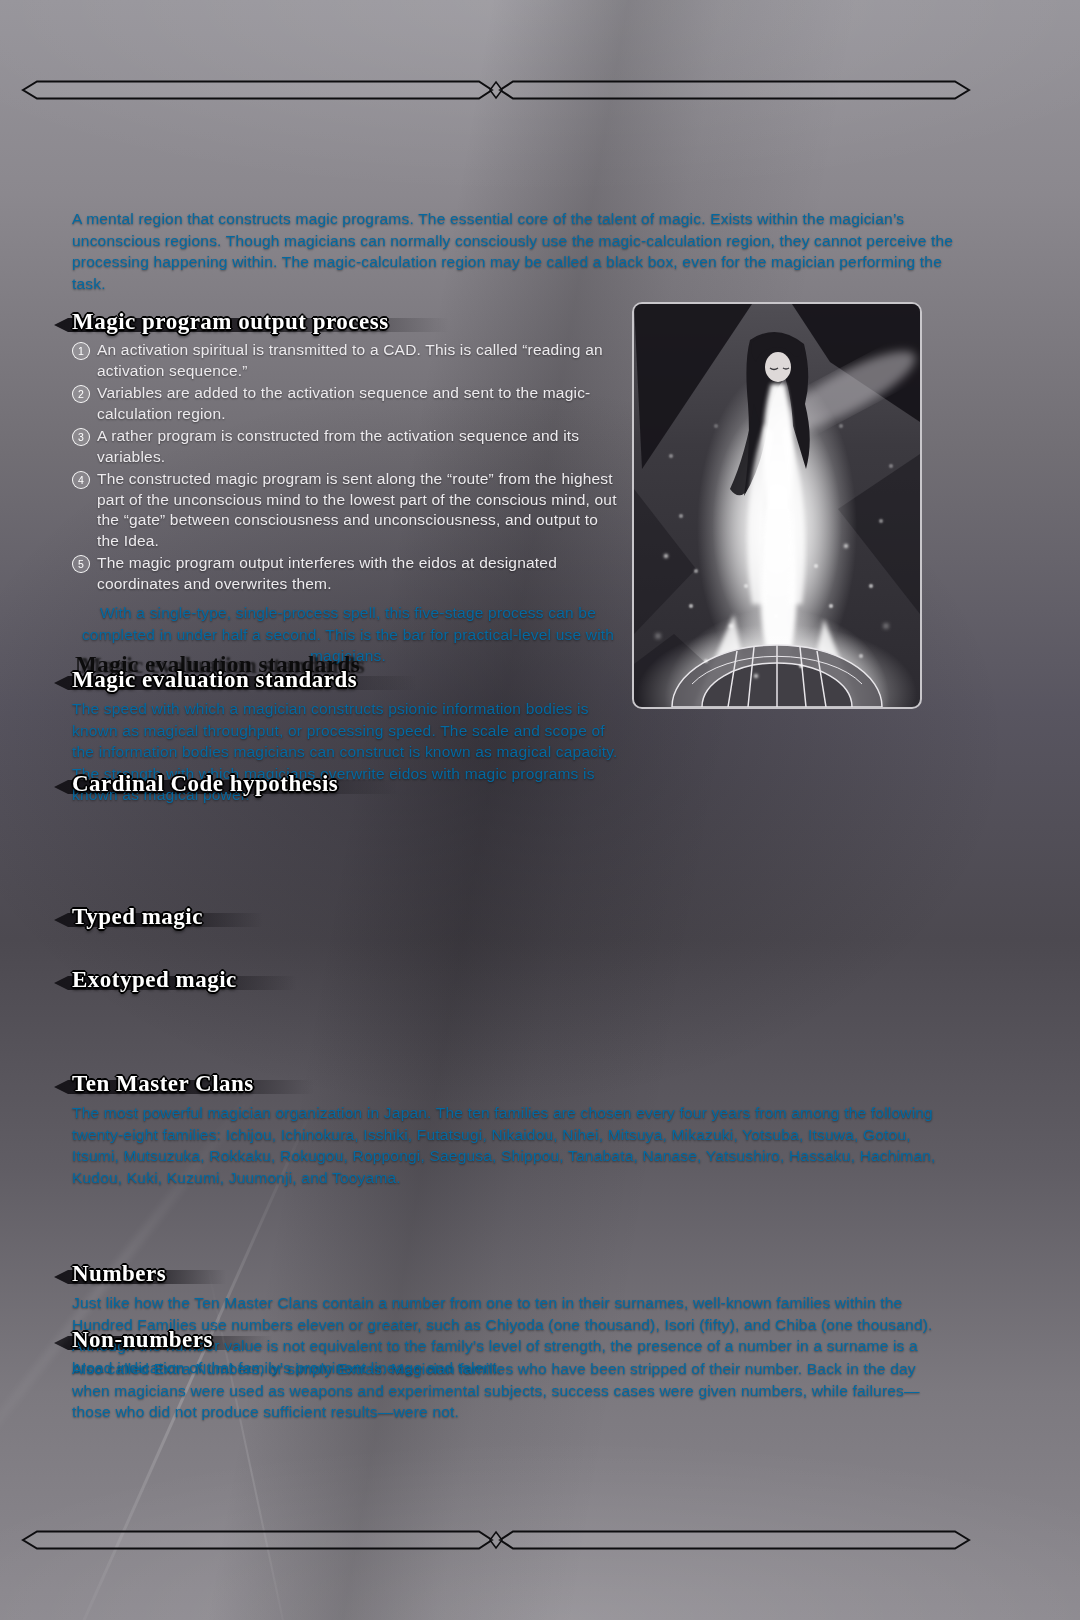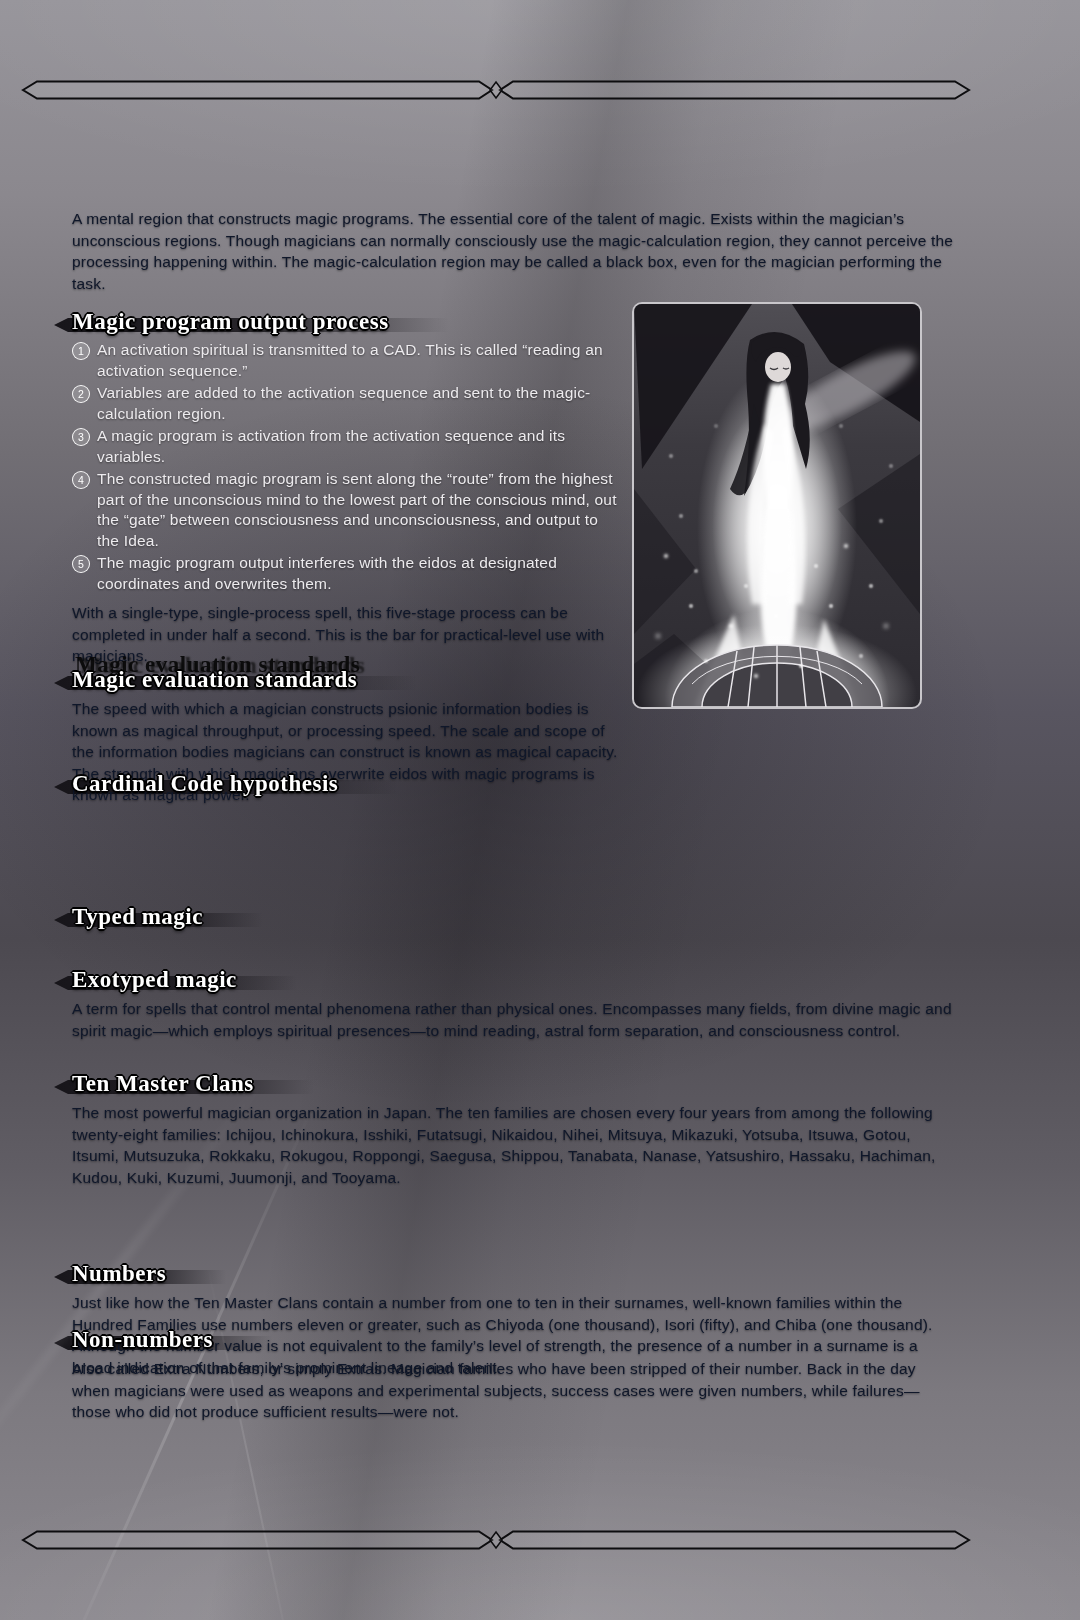--- a/index.html
+++ b/index.html
@@ -41,36 +41,36 @@
     background:linear-gradient(90deg,#17151a 0%,rgba(23,21,26,.85) 50%,rgba(23,21,26,0) 100%);
     clip-path:polygon(0 50%,14px 0,100% 0,100% 100%,14px 100%);
   }
   h2.glossary-heading .ht{position:relative;}
   h2.ghost-heading{
     text-shadow:-2px 0 0 #000,2px 0 0 #000,0 -2px 0 #000,0 2px 0 #000,
       -1px -1px 0 #000,1px -1px 0 #000,-1px 1px 0 #000,1px 1px 0 #000,
       3px -15px 0 rgba(8,8,8,.92),8px -14px 2px rgba(8,8,8,.7),0 3px 3px rgba(0,0,0,.7);
   }
   p.glossary-body{
-    margin:0;font-size:15.5px;line-height:21.5px;color:#0f172a;letter-spacing:.2px;
+    margin:0;font-size:15.5px;line-height:21.5px;color:#0369a1;letter-spacing:.2px;
     text-shadow:0 1px 2px rgba(0,0,0,.45);
   }
   .process-list{margin:0;padding:0;list-style:none;}
   .process-list li{
     display:flex;align-items:flex-start;margin:0 0 2px 0;
     font-size:15.5px;line-height:20.5px;color:#edebee;letter-spacing:.2px;
     text-shadow:0 1px 2px rgba(0,0,0,.45);
   }
   .num-badge{
     flex:none;width:16px;height:16px;margin:2px 7px 0 0;border-radius:50%;
     border:1.5px solid rgba(255,255,255,.95);background:rgba(255,255,255,.18);
     color:#fff;font-size:10.5px;line-height:16px;text-align:center;font-weight:400;
     text-shadow:none;
   }
-  p.footer-note{margin:8px 0 0 0;}
+  p.footer-note{margin:8px 0 0 0;text-align:center;}
 
   .illustration{
     position:absolute;left:632px;top:302px;width:286px;height:403px;margin:0;
     border-radius:10px;border:2px solid #c9c7cb;overflow:hidden;
     background:
       radial-gradient(ellipse 150px 120px at 50% 98%, rgba(255,255,255,.98) 0%, rgba(255,255,255,.75) 40%, transparent 75%),
       radial-gradient(ellipse 90px 170px at 50% 55%, rgba(255,255,255,.9) 0%, rgba(255,255,255,.45) 40%, transparent 72%),
       linear-gradient(180deg,#504e54 0%,#3c3a40 35%,#2c2a30 100%);
   }
   .illustration .shard{position:absolute;inset:0;}
@@ -117,21 +117,21 @@
     <li>
         <span class="num-badge">1</span>
         <span>An activation spiritual is transmitted to a CAD. This is called “reading an activation sequence.”</span>
       </li>
     <li>
         <span class="num-badge">2</span>
         <span>Variables are added to the activation sequence and sent to the magic-calculation region.</span>
       </li>
     <li>
         <span class="num-badge">3</span>
-        <span>A magic program is activation from the activation sequence and its variables.</span>
+        <span>A rather program is constructed from the activation sequence and its variables.</span>
       </li>
     <li>
         <span class="num-badge">4</span>
         <span>The constructed magic program is sent along the “route” from the highest part of the unconscious mind to the lowest part of the conscious mind, out the “gate” between consciousness and unconsciousness, and output to the Idea.</span>
       </li>
     <li>
         <span class="num-badge">5</span>
         <span>The magic program output interferes with the eidos at designated coordinates and overwrites them.</span>
       </li>
   </ol>
@@ -146,21 +146,20 @@
 <section class="content-section w-wide" style="top:770px">
   <h2 class="glossary-heading"><span class="streak"></span><span class="ht">Cardinal Code hypothesis</span></h2><br>
 </section>
 
 <section class="content-section w-wide" style="top:903px">
   <h2 class="glossary-heading"><span class="streak"></span><span class="ht">Typed magic</span></h2><br>
 </section>
 
 <section class="content-section w-wide" style="top:966px">
   <h2 class="glossary-heading"><span class="streak"></span><span class="ht">Exotyped magic</span></h2><br>
-  <p class="glossary-body">A term for spells that control mental phenomena rather than physical ones. Encompasses many fields, from divine magic and spirit magic—which employs spiritual presences—to mind reading, astral form separation, and consciousness control.</p>
 </section>
 
 <section class="content-section w-wide" style="top:1070px">
   <h2 class="glossary-heading"><span class="streak"></span><span class="ht">Ten Master Clans</span></h2><br>
   <p class="glossary-body">The most powerful magician organization in Japan. The ten families are chosen every four years from among the following twenty-eight families: Ichijou, Ichinokura, Isshiki, Futatsugi, Nikaidou, Nihei, Mitsuya, Mikazuki, Yotsuba, Itsuwa, Gotou, Itsumi, Mutsuzuka, Rokkaku, Rokugou, Roppongi, Saegusa, Shippou, Tanabata, Nanase, Yatsushiro, Hassaku, Hachiman, Kudou, Kuki, Kuzumi, Juumonji, and Tooyama.</p>
 </section>
 
 <section class="content-section w-wide" style="top:1260px">
   <h2 class="glossary-heading"><span class="streak"></span><span class="ht">Numbers</span></h2><br>
   <p class="glossary-body">Just like how the Ten Master Clans contain a number from one to ten in their surnames, well-known families within the Hundred Families use numbers eleven or greater, such as Chiyoda (one thousand), Isori (fifty), and Chiba (one thousand). Although the number value is not equivalent to the family’s level of strength, the presence of a number in a surname is a broad indication of that family’s prominent lineage and talent.</p>

